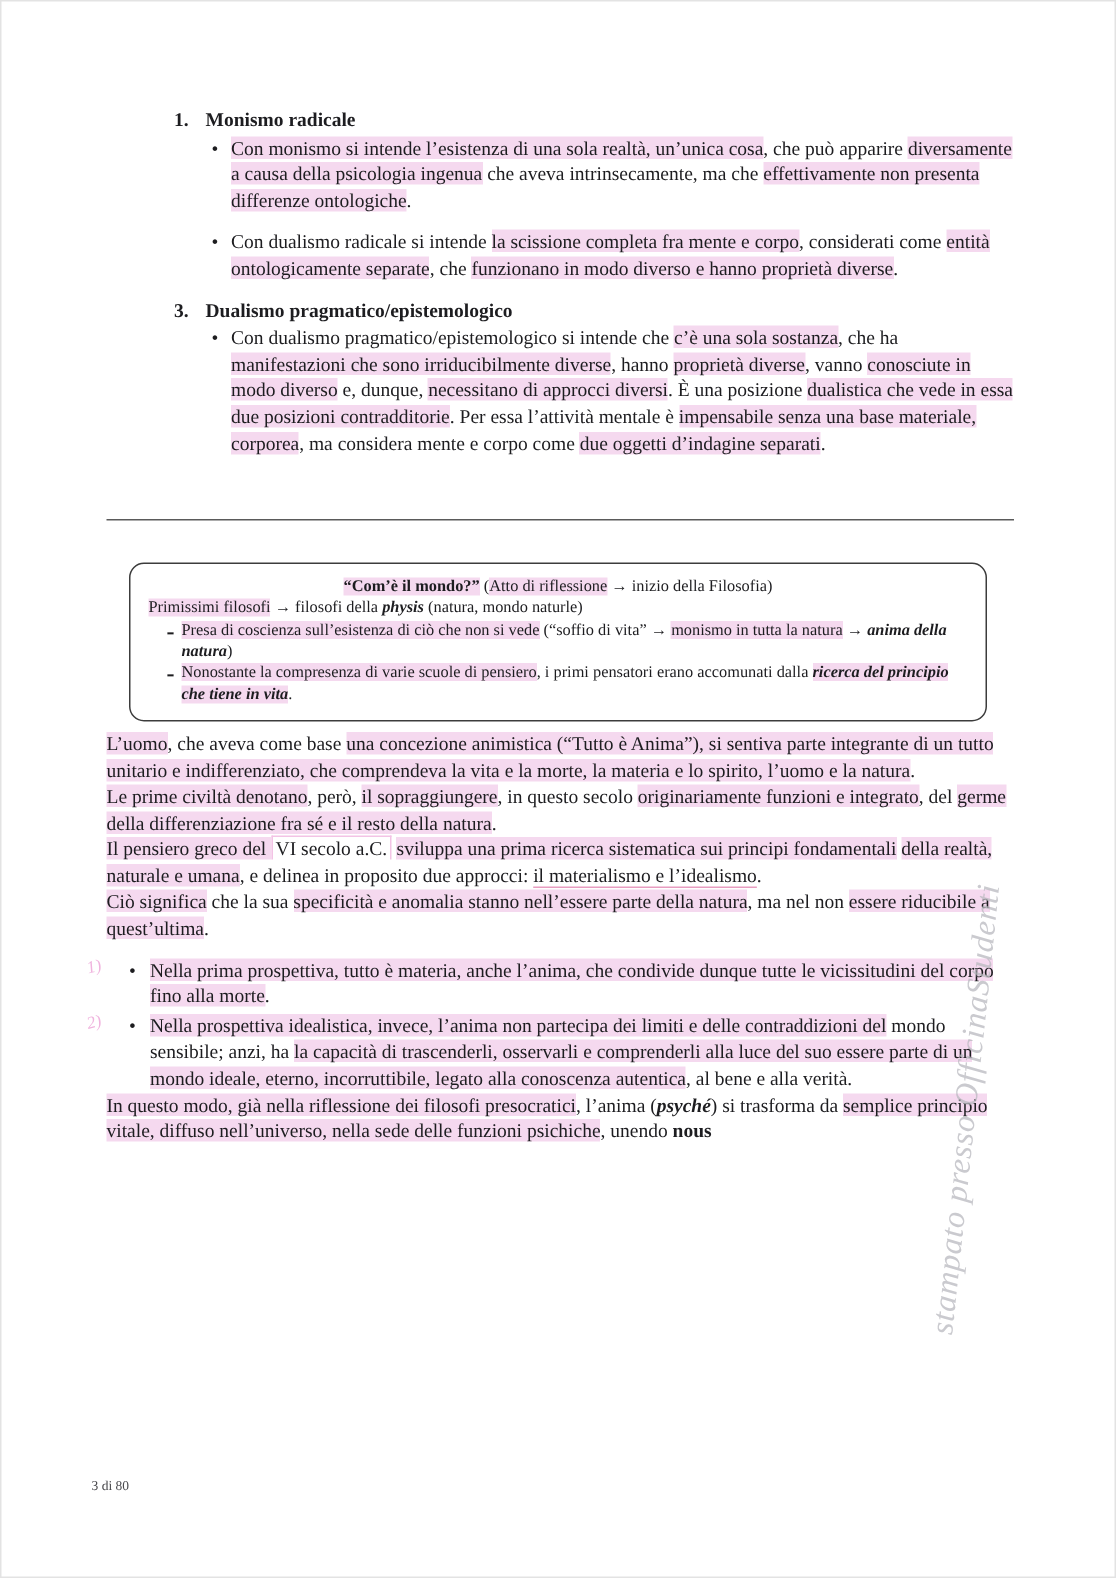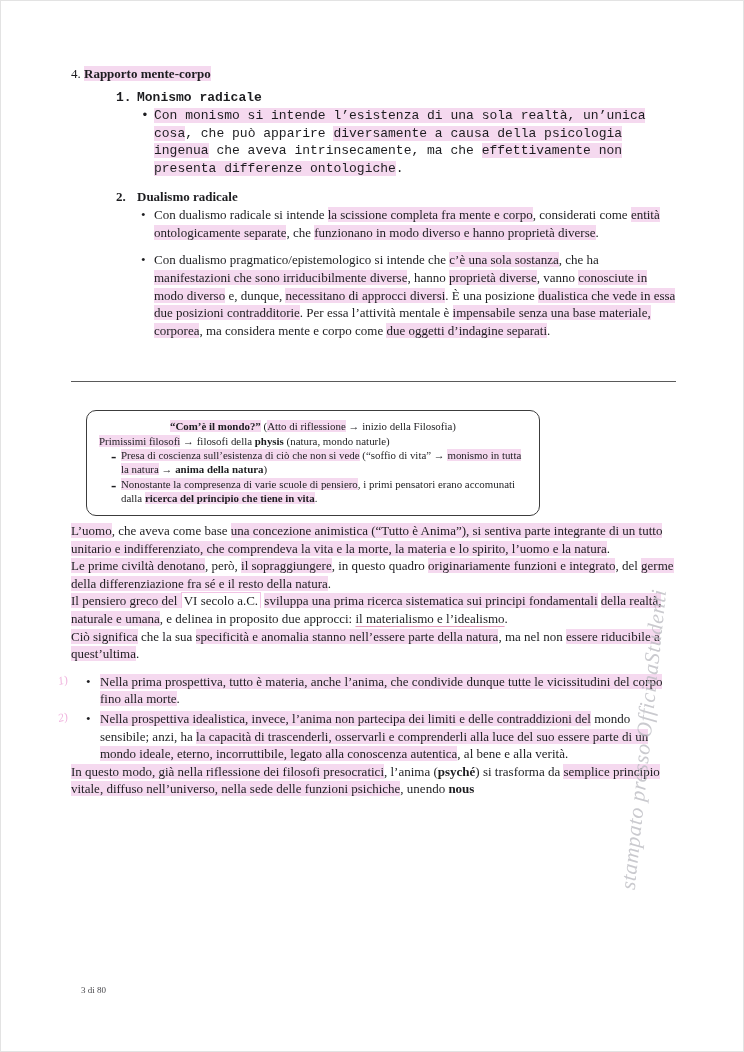--- a/index.html
+++ b/index.html
@@ -7,93 +7,92 @@
     position:relative; width:744px; height:1052px; background:#ffffff;
     border:1px solid #e3e3e3; box-sizing:border-box; overflow:hidden;
     font-family:"Liberation Serif","DejaVu Serif",serif; color:#1d1d20;
   }
   .content { position:absolute; left:70px; top:64px; width:605px; z-index:2; }
   p.t { margin:0; font-size:13px; line-height:17.6px; }
 
   
   .hl { background:#f5d9ef; }
   .b  { font-weight:bold; }
-  .bi { font-weight:bold; }
+  .bi { font-weight:bold; font-style:italic; }
   .u  { text-decoration:underline; text-decoration-color:#e89cc0; text-decoration-thickness:1px; text-underline-offset:3px; }
   .bk { border:1px solid #f3c3e5; border-bottom:none; padding:0 2px; }
 
   
   .num-item { margin-top:10px; }
-  .num-item:first-child { margin-top:6px;font-family:Liberation Mono, monospace; }
+  .num-item:first-child { margin-top:6px; }
   .num-row { padding-left:45px; font-weight:bold; font-size:13px; line-height:17.6px; }
   .num-label { display:inline-block; width:21px; }
   .b-row { display:flex; padding-left:70px; margin-top:1px; }
   .b-glyph { flex:none; width:13px; font-size:13px; line-height:17.6px; }
   .b-text { flex:1; }
 
   
   .divider { border:none; border-top:1px solid #5a5a5a; margin:42px 0 0 0; }
   h1.sec { margin:6px 0 0 0; font-size:16px; line-height:20px; font-weight:bold; letter-spacing:0.3px; }
-  .sumbox { margin:28px 0 0 15px; width:454px; border:1px solid #3c3c3c; border-radius:10px;
+  .sumbox { margin:28px 0 0 15px; width:572px; border:1px solid #3c3c3c; border-radius:10px;
             padding:8px 12px 10px; box-sizing:border-box; }
   .sumbox p { font-size:10.9px; line-height:14.3px; margin:0; }
   .center { text-align:center; }
   .box-brow { display:flex; padding-left:12px; }
   .box-dash { flex:none; width:10px; font-weight:bold; }
 
   .para { margin-top:9px; }
   .blist { margin-top:10px; }
   .b-row2 { position:relative; display:flex; padding-left:15px; margin-top:2px; }
   .b2-glyph { flex:none; width:14px; font-size:13px; line-height:17.6px; }
   .annot { position:absolute; left:-13px; top:1px; color:#f0b4de; font-size:11.5px;
            font-style:italic; transform:rotate(-14deg); }
   .closing { margin-top:10px; }
 
-  .pagenum { position:absolute; left:80px; top:984px; font-size:9px; color:#48484c; z-index:2; }
+  .pagenum { position:absolute; left:60px; top:984px; font-size:9px; color:#48484c; z-index:2; }
   .watermark {
     position:absolute; left:448px; top:726px; width:390px; z-index:3;
     transform:rotate(-84deg); transform-origin:center; white-space:nowrap;
     font-size:21.5px; font-style:italic; color:#b9b9bf; opacity:0.75;
     letter-spacing:0.5px; text-align:center; pointer-events:none;
   }
 </style>
 </head>
 <body>
 
 <div class="page">
 
   <div class="watermark">stampato presso OfficinaStudenti</div>
 
   <div class="content">
 
-    <p class="t"><span>4. </span><span class="b hl">Rapporto mente-corpo</span></p>
 
     <div class="numlist">
 
       <div class="num-item">
         <div class="num-row">
           <span class="num-label">1.</span><span>Monismo radicale</span>
         </div>
         <div class="b-row">
           <span class="b-glyph">•</span>
           <p class="t b-text"><span class="hl">Con monismo si intende l’esistenza di una sola realtà, un’unica cosa</span><span>, che può apparire </span><span class="hl">diversamente a causa della psicologia ingenua</span><span> che aveva intrinsecamente, ma che </span><span class="hl">effettivamente non presenta differenze ontologiche</span><span>.</span></p>
         </div>
       </div>
 
       <div class="num-item">
-        <div class="num-row">
-          <span class="num-label">2.</span><span>Dualismo radicale</span>
-        </div>
         <div class="b-row">
           <span class="b-glyph">•</span>
           <p class="t b-text"><span>Con dualismo radicale si intende </span><span class="hl">la scissione completa fra mente e corpo</span><span>, considerati come </span><span class="hl">entità ontologicamente separate</span><span>, che </span><span class="hl">funzionano in modo diverso e hanno proprietà diverse</span><span>.</span></p>
         </div>
       </div>
 
       <div class="num-item">
+        <div class="num-row">
+          <span class="num-label">3.</span><span>Dualismo pragmatico/epistemologico</span>
+        </div>
         <div class="b-row">
           <span class="b-glyph">•</span>
           <p class="t b-text"><span>Con dualismo pragmatico/epistemologico si intende che </span><span class="hl">c’è una sola sostanza</span><span>, che ha </span><span class="hl">manifestazioni che sono irriducibilmente diverse</span><span>, hanno </span><span class="hl">proprietà diverse</span><span>, vanno </span><span class="hl">conosciute in modo diverso</span><span> e, dunque, </span><span class="hl">necessitano di approcci diversi</span><span>. È una posizione </span><span class="hl">dualistica che vede in essa due posizioni contradditorie</span><span>. Per essa l’attività mentale è </span><span class="hl">impensabile senza una base materiale, corporea</span><span>, ma considera mente e corpo come </span><span class="hl">due oggetti d’indagine separati</span><span>.</span></p>
         </div>
       </div>
 
     </div>
 
     <hr class="divider">
 
@@ -104,21 +103,21 @@
         <span class="box-dash">-</span>
         <p><span class="hl">Presa di coscienza sull’esistenza di ciò che non si vede</span><span> (“soffio di vita” → </span><span class="hl">monismo in tutta la natura</span><span> → </span><span class="bi">anima della natura</span><span>)</span></p>
       </div>
       <div class="box-brow">
         <span class="box-dash">-</span>
         <p><span class="hl">Nonostante la compresenza di varie scuole di pensiero</span><span>, i primi pensatori erano accomunati dalla </span><span class="bi hl">ricerca del principio che tiene in vita</span><span>.</span></p>
       </div>
     </div>
 
     <p class="t para" style="margin-top:6px"><span class="hl">L’uomo</span><span>, che aveva come base </span><span class="hl">una concezione animistica (“Tutto è Anima”), si sentiva parte integrante di un tutto unitario e indifferenziato, che comprendeva la vita e la morte, la materia e lo spirito, l’uomo e la natura</span><span>.</span></p>
-    <p class="t para"><span class="hl">Le prime civiltà denotano</span><span>, però, </span><span class="hl">il sopraggiungere</span><span>, in questo quadro </span><span class="hl">originariamente funzioni e integrato</span><span>, del </span><span class="hl">germe della differenziazione fra sé e il resto della natura</span><span>.</span></p>
+    <p class="t para"><span class="hl">Le prime civiltà denotano</span><span>, però, </span><span class="hl">il sopraggiungere</span><span>, in questo secolo </span><span class="hl">originariamente funzioni e integrato</span><span>, del </span><span class="hl">germe della differenziazione fra sé e il resto della natura</span><span>.</span></p>
     <p class="t para"><span class="hl">Il pensiero greco del </span><span class="bk">VI secolo a.C.</span><span> </span><span class="hl">sviluppa una prima ricerca sistematica sui principi fondamentali</span><span> </span><span class="hl">della realtà, naturale e umana</span><span>, e delinea in proposito due approcci: </span><span class="u">il materialismo e l’idealismo</span><span>.</span></p>
     <p class="t para"><span class="hl">Ciò significa</span><span> che la sua </span><span class="hl">specificità e anomalia stanno nell’essere parte della natura</span><span>, ma nel non </span><span class="hl">essere riducibile a quest’ultima</span><span>.</span></p>
 
     <div class="blist">
       <div class="b-row2">
         <span class="annot">1)</span>
         <span class="b2-glyph">•</span>
         <p class="t b-text"><span class="hl">Nella prima prospettiva, tutto è materia, anche l’anima, che condivide dunque tutte le vicissitudini del corpo fino alla morte</span><span>.</span></p>
       </div>
       <div class="b-row2">

